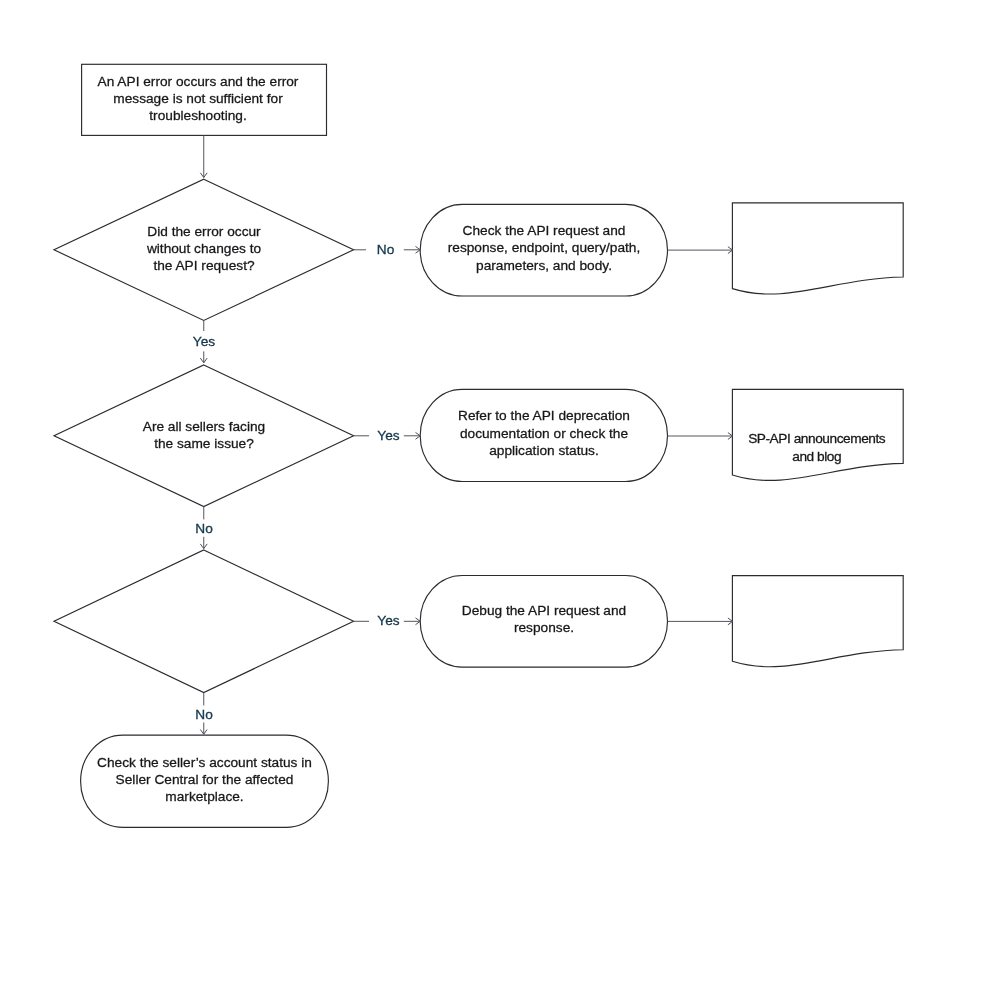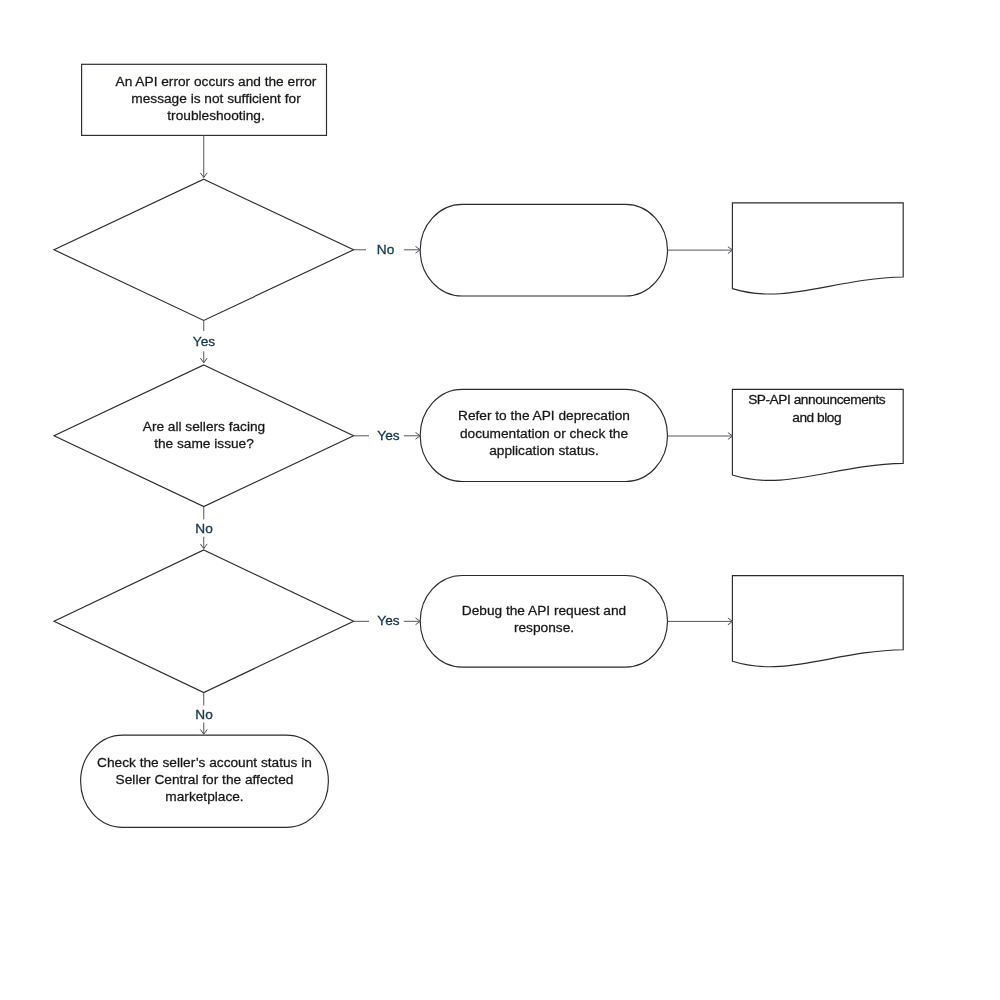--- a/index.html
+++ b/index.html
@@ -64,30 +64,36 @@
       <line x1="203.75" y1="506.6" x2="203.75" y2="519.4"></line>
       <line x1="203.75" y1="536.8" x2="203.75" y2="548.6" marker-end="url(#ah)"></line>
       <line x1="353.6" y1="621.3" x2="369" y2="621.3"></line>
       <line x1="403.8" y1="621.3" x2="420.2" y2="621.3" marker-end="url(#ah)"></line>
       <line x1="667.5" y1="621.4" x2="732.6" y2="621.4" marker-end="url(#ah)"></line>
       <line x1="203.75" y1="692.6" x2="203.75" y2="705.4"></line>
       <line x1="203.75" y1="722.5" x2="203.75" y2="734.2" marker-end="url(#ah)"></line>
     </g>
   </svg>
 
-  <div class="nodetext" style="left:98px;top:63.2px;width:236px;height:71.1px;">
+  <div class="nodetext" style="left:80px;top:63.2px;width:236px;height:71.1px;">
     <span>An API error occurs and the error<br>message is not sufficient for<br>troubleshooting.</span>
+    </div>
+  <div class="nodetext" style="left:110px;top:212.4px;width:188px;height:72px;">
+    <span>Did the error occur<br>without changes to<br>the API request?</span>
+    </div>
+  <div class="nodetext" style="left:430px;top:202.2px;width:228px;height:91.6px;">
+    <span>Check the API request and<br>response, endpoint, query/path,<br>parameters, and body.</span>
     </div>
   <div class="nodetext" style="left:110px;top:399px;width:188px;height:72px;">
     <span>Are all sellers facing<br>the same issue?</span>
     </div>
   <div class="nodetext" style="left:430px;top:387.5px;width:228px;height:91.6px;">
     <span>Refer to the API deprecation<br>documentation or check the<br>application status.</span>
     </div>
-  <div class="nodetext doctext" style="left:728.7px;top:371px;width:176px;height:75px;">
+  <div class="nodetext doctext" style="left:728.7px;top:410px;width:176px;height:75px;">
     <span>SP-API announcements<br>and blog</span>
     </div>
   <div class="nodetext" style="left:430px;top:573.7px;width:228px;height:91.6px;">
     <span>Debug the API request and<br>response.</span>
     </div>
   <div class="nodetext" style="left:86px;top:733.4px;width:237px;height:92.2px;">
     <span>Check the seller’s account status in<br>Seller Central for the affected<br>marketplace.</span>
     </div>
 
   <div class="edgelabel" style="left:366px;top:241.2px;width:39px;">No</div>

